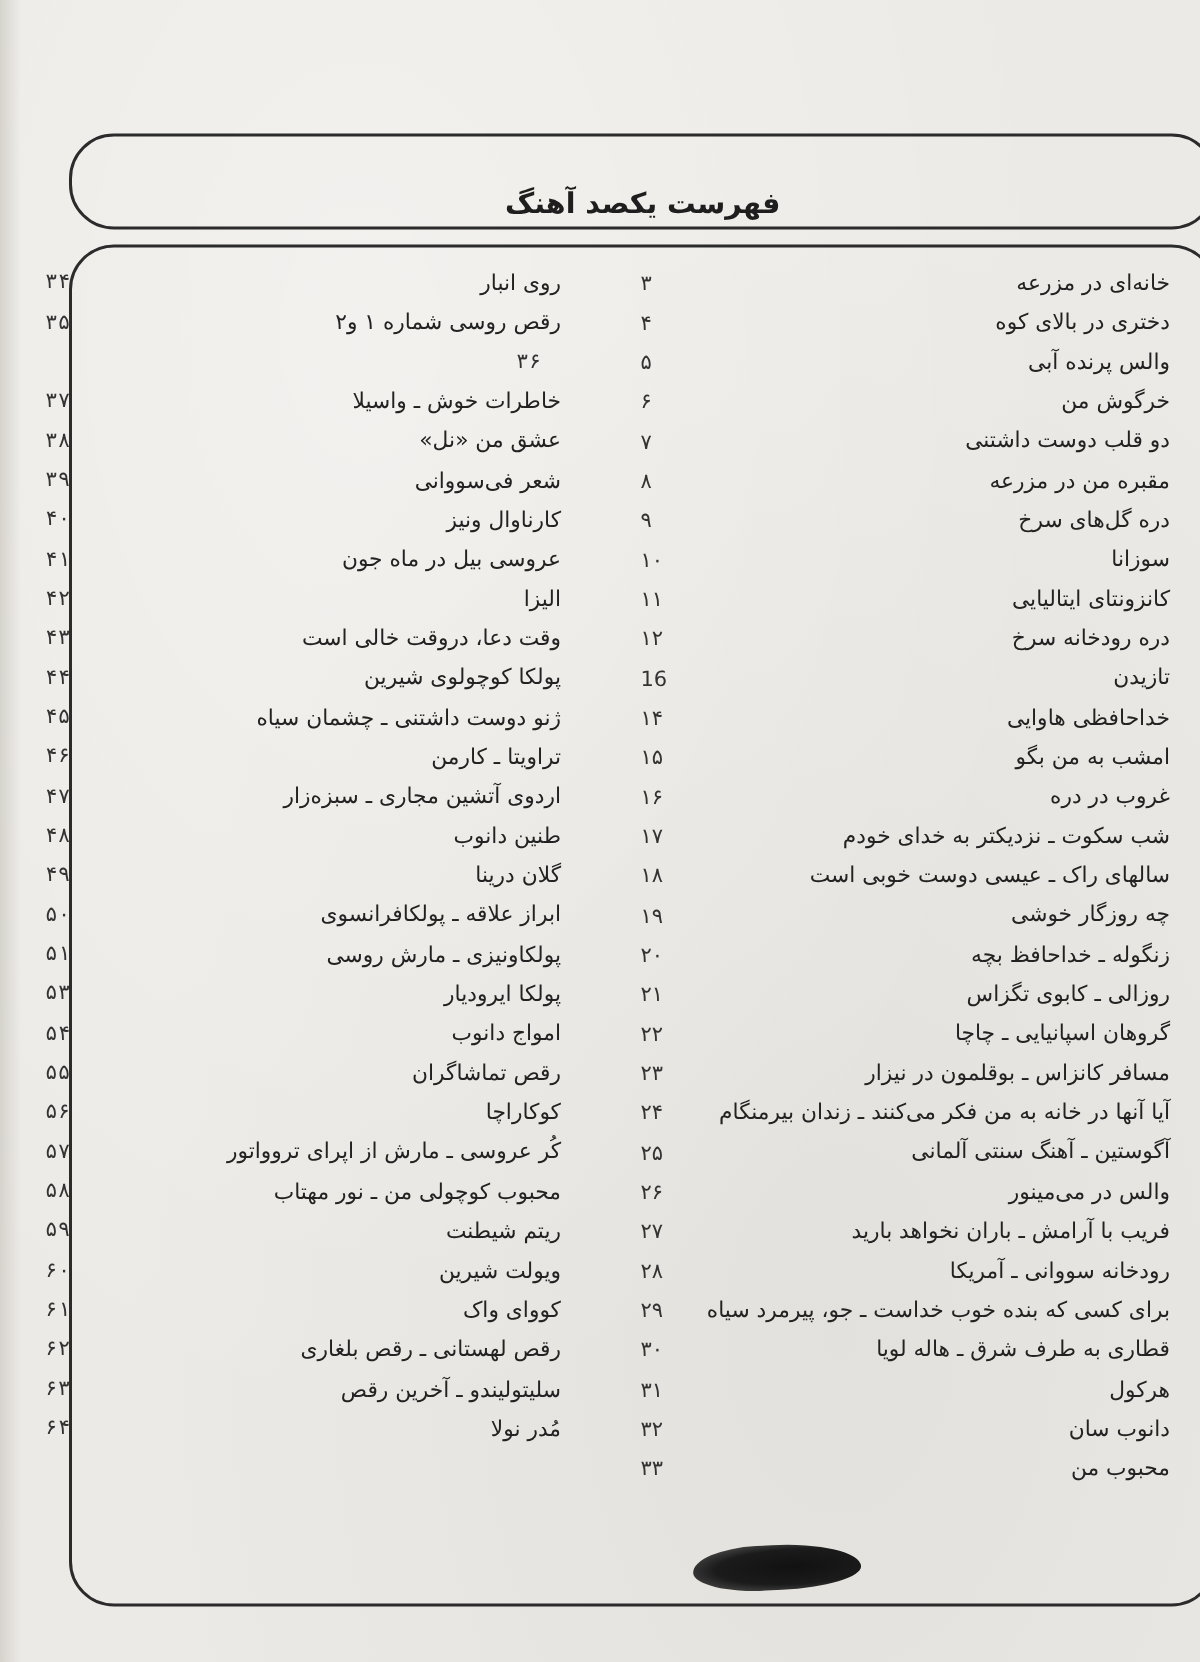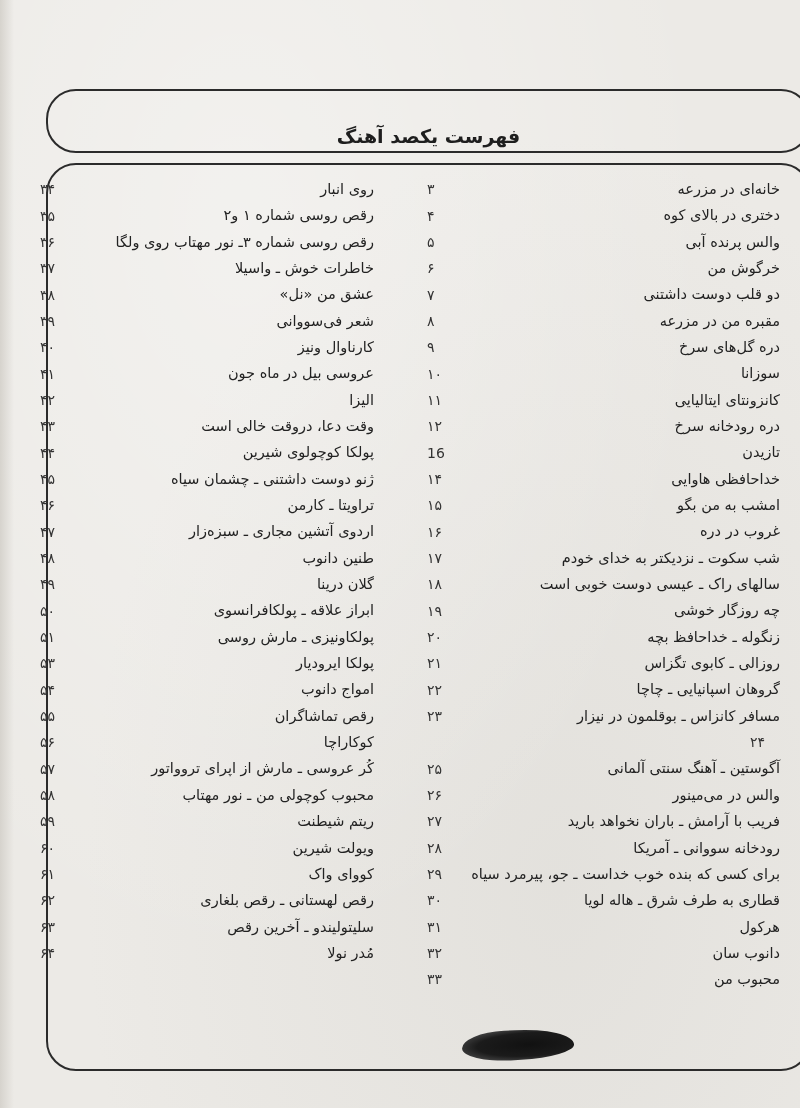--- a/index.html
+++ b/index.html
@@ -89,21 +89,21 @@
     .page-num {
       font-family: "DejaVu Sans", sans-serif;
       font-size: 14px;
       color: #333;
       direction: rtl;
       unicode-bidi: plaintext;
       min-width: 30px;
       text-align: left;
     }
     .col-right .page-num { margin-left: 7px; }
-    .col-left .page-num { margin-left: 16px; }
+    .col-left .page-num { margin-left: 6px; font-family: Liberation Mono, monospace; }
     .ink-blot {
       position: absolute;
       left: 462px;
       top: 1030px;
       width: 112px;
       height: 30px;
       background: radial-gradient(ellipse at 60% 50%, #111 0%, #1b1b1b 55%, #3a3a3a 75%, rgba(80,80,80,0.3) 100%);
       border-radius: 40% 55% 50% 45% / 55% 60% 45% 50%;
       transform: rotate(-3deg);
     }
@@ -199,20 +199,21 @@
     </div>
     <div class="row">
       <span class="song-title">گروهان اسپانیایی ـ چاچا</span>
       <span class="page-num">۲۲</span>
     </div>
     <div class="row">
       <span class="song-title">مسافر کانزاس ـ بوقلمون در نیزار</span>
       <span class="page-num">۲۳</span>
     </div>
     <div class="row">
+      <span class="song-title">آیا آنها در خانه به من فکر می‌کنند ـ زندان بیرمنگام</span>
       <span class="page-num">۲۴</span>
     </div>
     <div class="row">
       <span class="song-title">آگوستین ـ آهنگ سنتی آلمانی</span>
       <span class="page-num">۲۵</span>
     </div>
     <div class="row">
       <span class="song-title">والس در می‌مینور</span>
       <span class="page-num">۲۶</span>
     </div>
@@ -248,21 +249,20 @@
 <div class="column col-left" id="col-left">
     <div class="row">
       <span class="song-title">روی انبار</span>
       <span class="page-num">۳۴</span>
     </div>
     <div class="row">
       <span class="song-title">رقص روسی شماره ۱ و۲</span>
       <span class="page-num">۳۵</span>
     </div>
     <div class="row">
-      <span class="song-title">رقص روسی شماره ۳ـ نور مهتاب روی ولگا</span>
       <span class="page-num">۳۶</span>
     </div>
     <div class="row">
       <span class="song-title">خاطرات خوش ـ واسیلا</span>
       <span class="page-num">۳۷</span>
     </div>
     <div class="row">
       <span class="song-title">عشق من «نل»</span>
       <span class="page-num">۳۸</span>
     </div>

